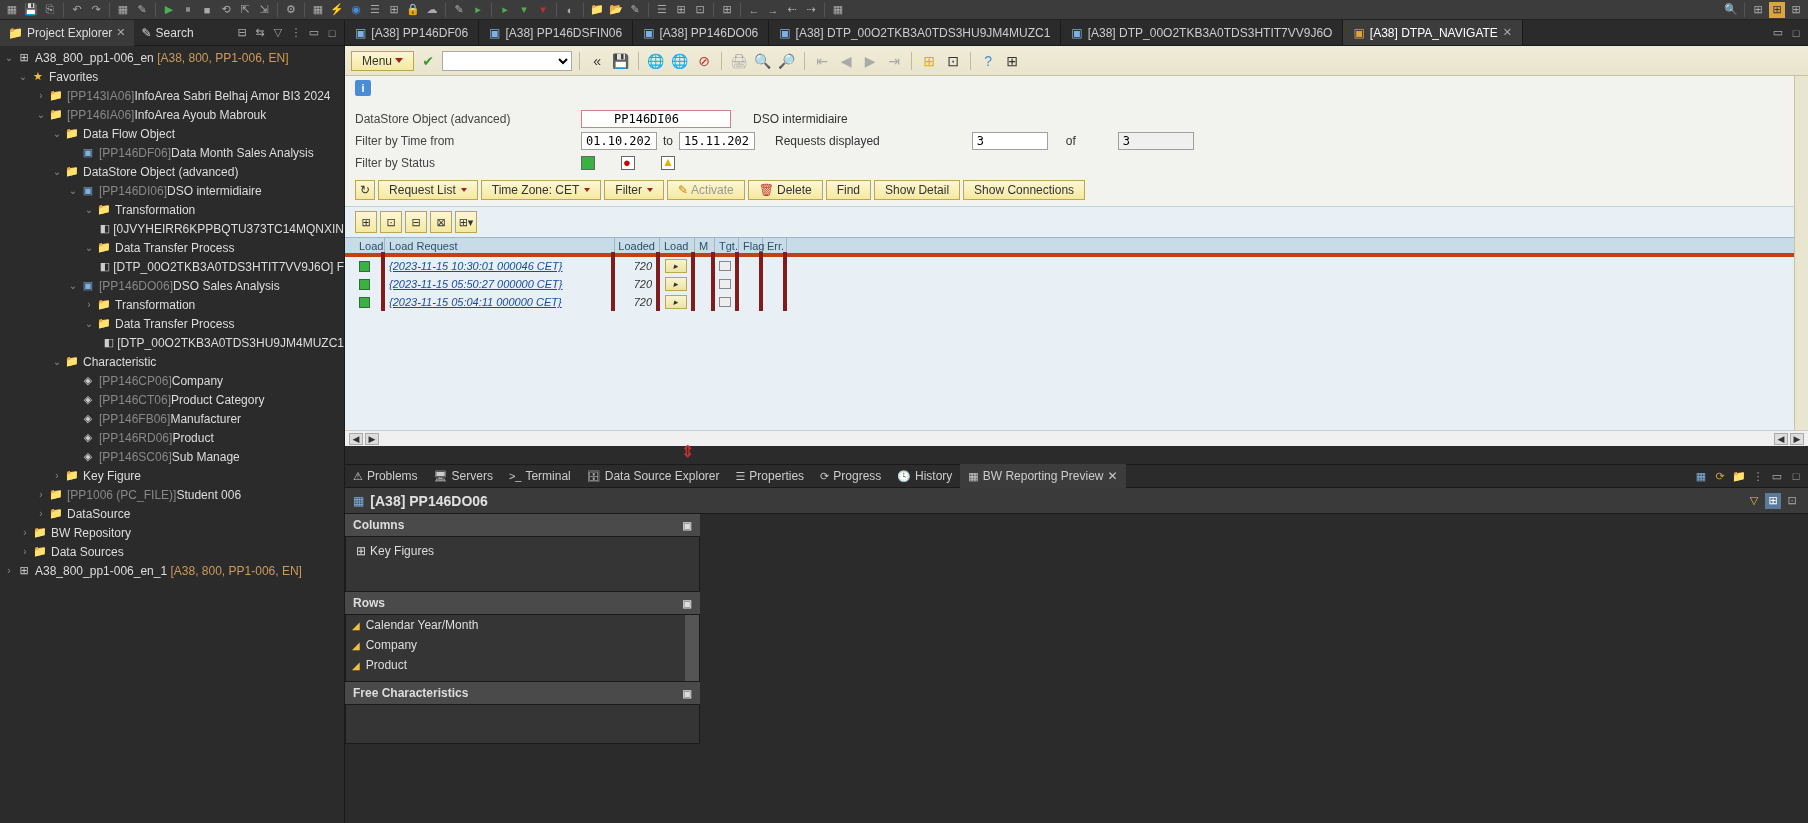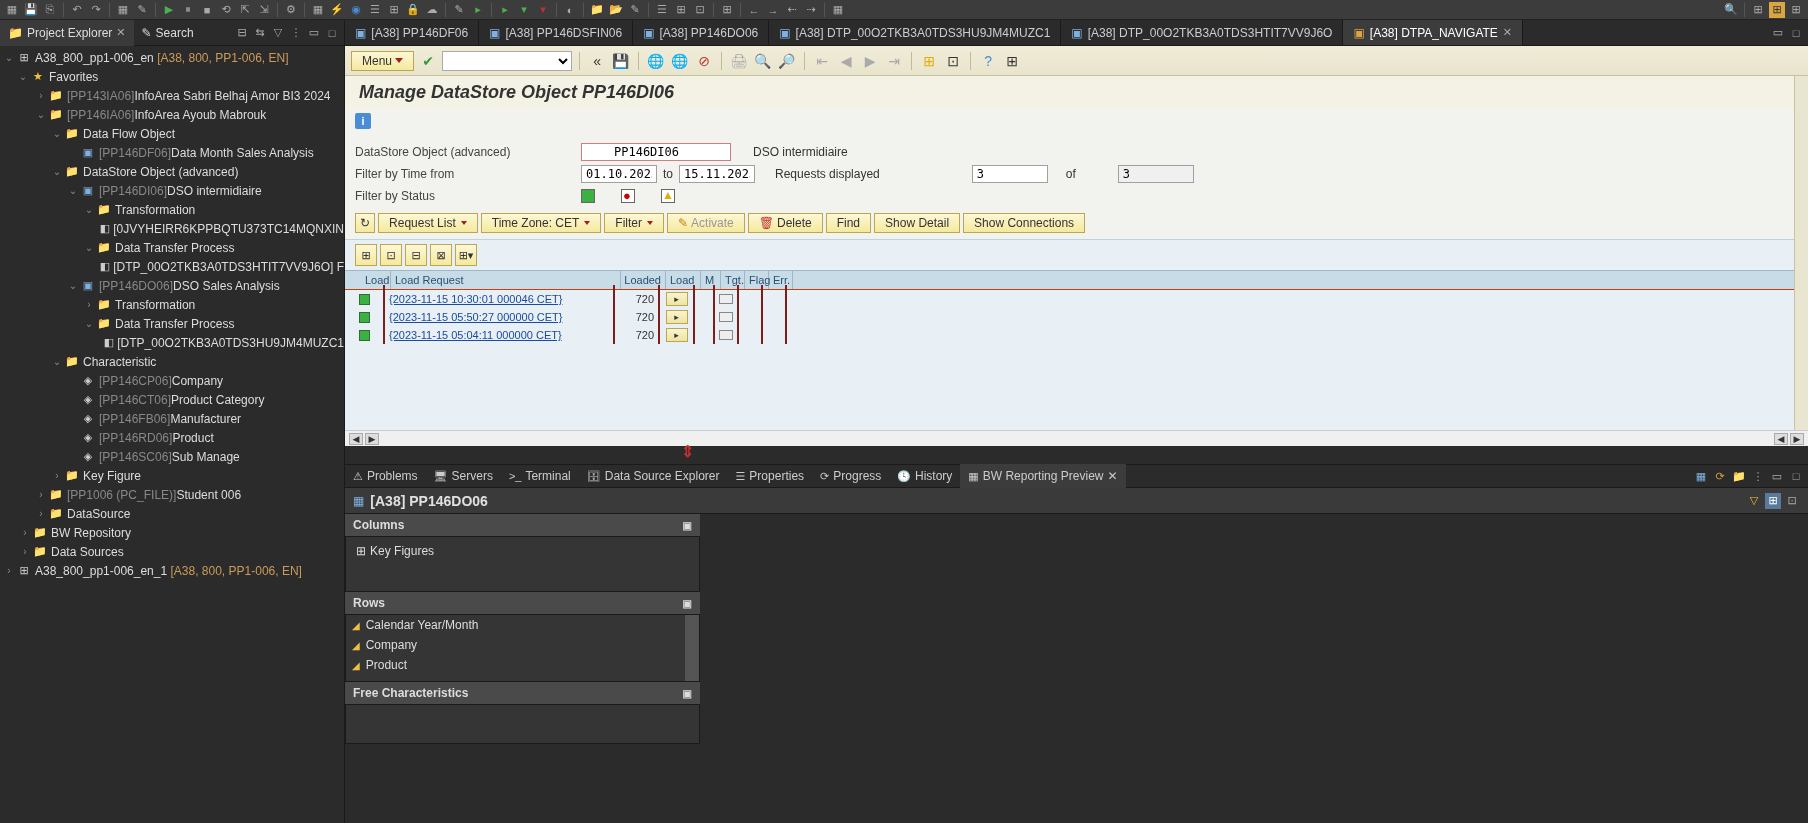--- a/index.html
+++ b/index.html
@@ -71,27 +71,27 @@
 
 .btn-row { display:flex; gap:3px; padding:2px 10px 6px; }
 .sap-btn { background:linear-gradient(#fdf7d6,#f5e99e); border:1px solid #b9a84f; padding:2px 10px; cursor:pointer; color:#333; display:flex; align-items:center; gap:3px; }
 .sap-btn.icon-only { padding:2px 4px; }
 .sap-btn .tri { width:0; height:0; border-left:3px solid transparent; border-right:3px solid transparent; border-top:4px solid #a02020; margin-left:2px; }
 .sap-btn.disabled { color:#999; }
 
 .grid-toolbar { display:flex; gap:3px; padding:4px 10px; background:#e8f0f5; border-top:1px solid #bcd3e0; }
 .grid-tb-btn { width:22px; height:22px; background:linear-gradient(#fdf7d6,#f5e99e); border:1px solid #b9a84f; cursor:pointer; display:flex; align-items:center; justify-content:center; font-size:11px; }
 
-.grid-header { display:flex; background:#c8dce8; border-top:1px solid #9cb8c8; border-bottom:1px solid #c2410c; height:20px; align-items:flex-start; padding-left:16px; }
+.grid-header { display:flex; background:#c8dce8; border-top:1px solid #9cb8c8; border-bottom:4px solid #c2410c; height:20px; align-items:flex-start; padding-left:10px; }
 .gh { border-right:1px solid #9cb8c8; padding:0 4px; height:100%; display:flex; align-items:center; color:#2a5070; font-size:11px; }
 .gh1{width:30px;} .gh2{width:230px;} .gh3{width:45px; justify-content:flex-end;} .gh4{width:35px;} .gh5{width:20px;} .gh6{width:24px;} .gh7{width:24px;} .gh8{width:24px;}
 
 .grid-body { background:#e8f0f5; padding-left:10px; }
 .grid-row { display:flex; height:18px; align-items:center; }
-.gc { border-right:2px solid #7f1d1d; padding:14px 4px; height:100%; display:flex; align-items:center; font-size:11px; }
+.gc { border-right:4px solid #7f1d1d; padding:14px 4px; height:100%; display:flex; align-items:center; font-size:11px;font-style:italic; }
 .gc1{width:30px;} .gc1 .sq{width:11px; height:11px; background:#3cb043; border:1px solid #2a7030;}
 .gc2{width:230px; color:#1a4ba0; text-decoration:underline; cursor:pointer;}
 .gc3{width:45px; justify-content:flex-end; color:#333;}
 .gc4{width:35px; justify-content:center;}
 .gc4 .mini{width:22px;height:14px;background:linear-gradient(#f8f4d0,#eee4a0);border:1px solid #b9a84f;display:flex;align-items:center;justify-content:center;font-size:9px;}
 .gc5{width:20px;} .gc6{width:24px;} .gc7{width:24px;} .gc8{width:24px;}
 .flag-icon{width:14px;height:10px;border:1px solid #888;background:#eee;position:relative;}
 
 .grid-hscroll { height:16px; background:#f0f0f0; border-top:1px solid #ccc; display:flex; align-items:center; padding:0 4px; justify-content:space-between;}
 .hscroll-btn { width:14px; height:12px; background:#ddd; border:1px solid #aaa; cursor:pointer; display:flex; align-items:center; justify-content:center; font-size:9px;}
@@ -428,21 +428,20 @@
         <span class="sap-icon" style="color:#aaa">◀</span>
         <span class="sap-icon" style="color:#aaa">▶</span>
         <span class="sap-icon" style="color:#aaa">⇥</span>
         <span class="sap-sep"></span>
         <span class="sap-icon" style="color:#e0b000">⊞</span>
         <span class="sap-icon">⊡</span>
         <span class="sap-sep"></span>
         <span class="sap-icon" style="color:#4a8cd6">?</span>
         <span class="sap-icon">⊞</span>
       </div>
-      <div class="sap-title">Manage DataStore Object PP146DI06</div>
       <div class="sap-info">
         <span class="info-icon">i</span>
       </div>
       <div class="filter-area">
         <div class="filter-row">
           <span class="filter-label">DataStore Object (advanced)</span>
           <input class="filter-input w1" style="border-color: rgb(208, 128, 128); padding-left: 32px;" value="PP146DI06">
           <span style="width:10px"></span>
           <span>DSO intermidiaire</span>
         </div>

